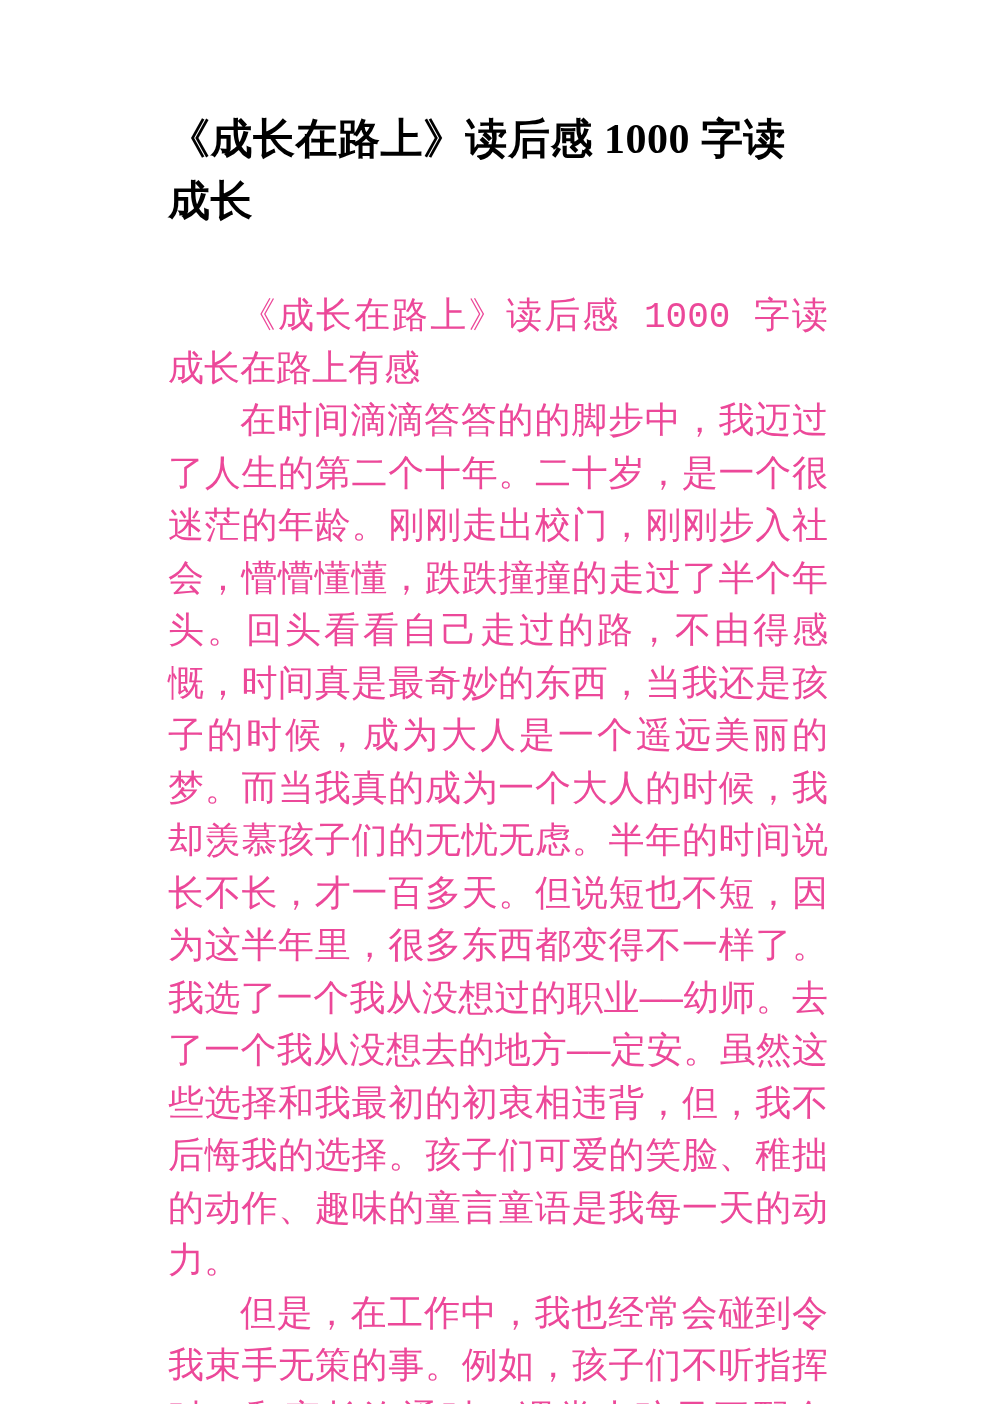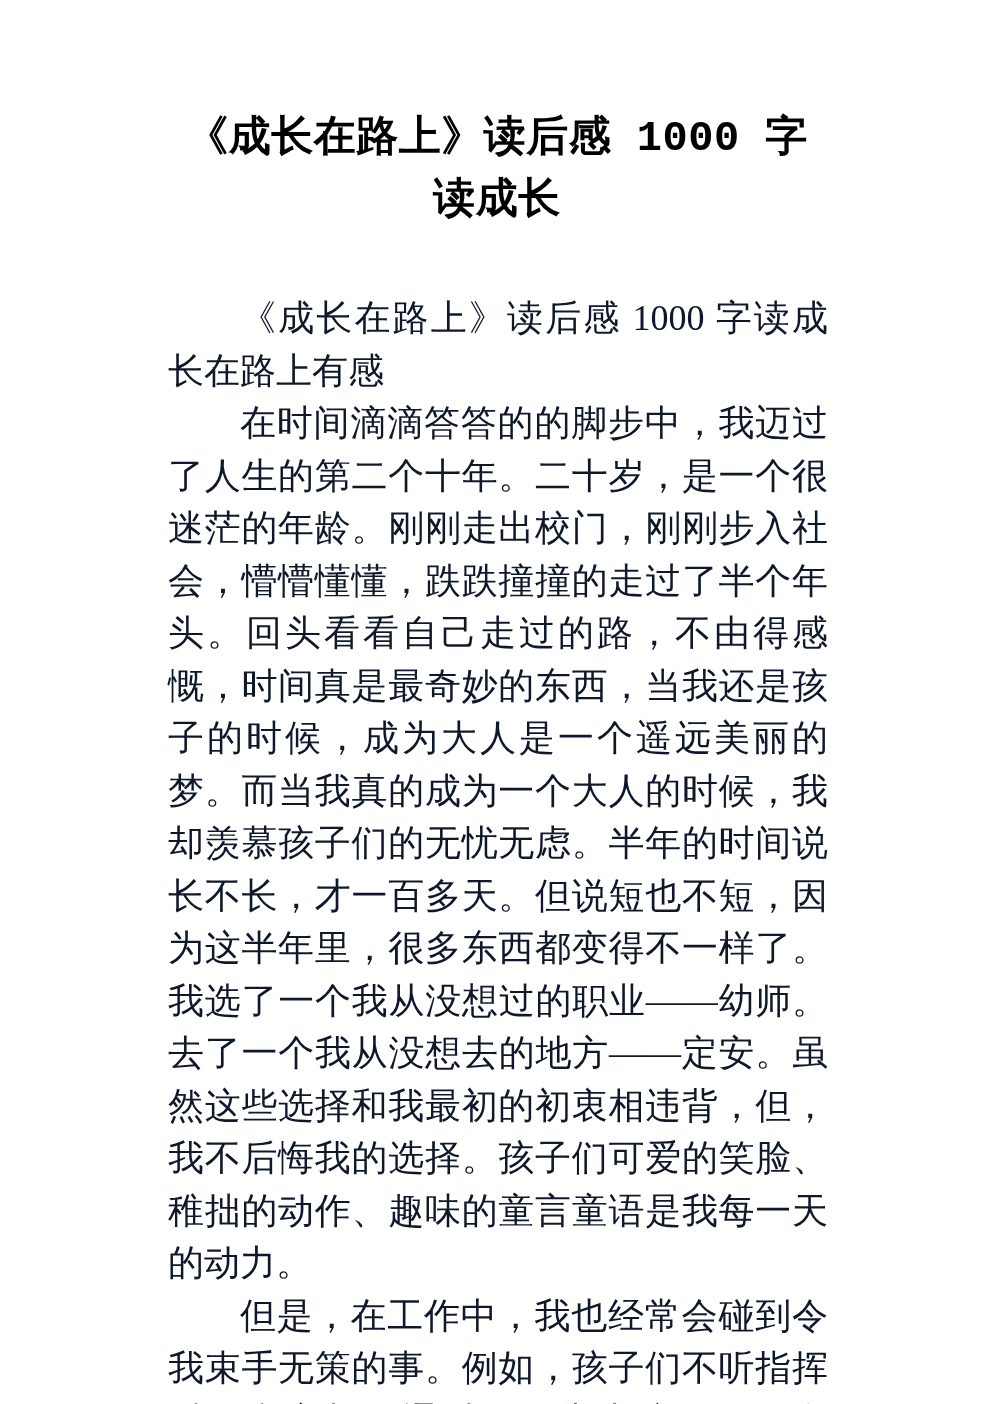--- a/index.html
+++ b/index.html
@@ -16,43 +16,42 @@
     overflow: hidden;
     box-sizing: border-box;
   }
 
   .doc-title {
     position: absolute;
     left: 168px;
     top: 108px;
     width: 658px;
     margin: 0;
-    font-family: Liberation Mono, monospace;
+    font-family: Liberation Serif, serif;
     font-weight: bold;
     font-size: 42px;
     line-height: 62px;
     letter-spacing: 0.5px;
     color: #000000;
-    text-align: center;
     word-break: break-all;
   }
 
   .body-block {
     position: absolute;
     left: 168px;
     top: 292px;
     width: 660px;
   }
 
   .para {
     margin: 0;
-    font-family: Liberation Serif, serif;
+    font-family: Liberation Mono, monospace;
     font-size: 36px;
     line-height: 52.5px;
-    color: #0f172a;
+    color: #ec4899;
     text-align: justify;
     text-justify: inter-character;
     word-break: break-all;
     text-indent: 72px;
     letter-spacing: 0px;
   }
 </style>
 </head>
 <body>
 

